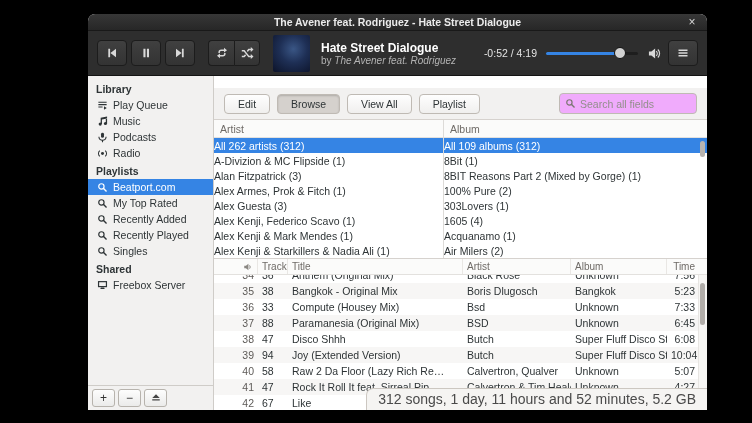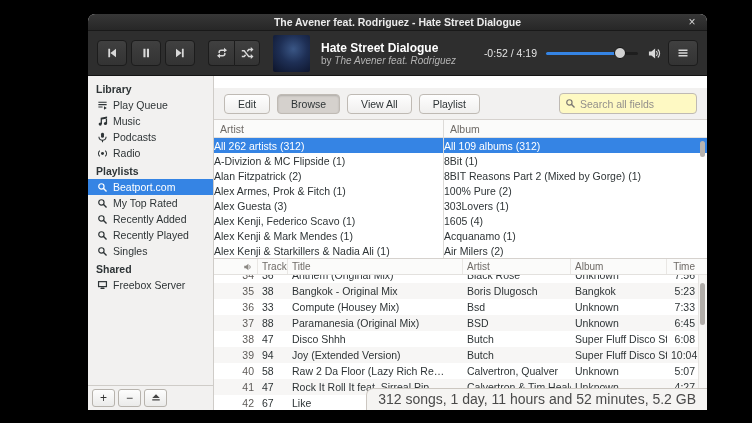--- a/index.html
+++ b/index.html
@@ -57,21 +57,21 @@
                        justify-content:center; cursor:pointer; padding:0; }
   .sb-actions button svg { fill:#444; }
 
   
   .main { flex:1; display:flex; flex-direction:column; min-width:0;margin-top:12px; }
   .actionbar { flex:0 0 32px; background:#f2f1f0; border-bottom:1px solid #d6d2ce; display:flex; align-items:center;
                padding:0 10px; gap:7px; }
   .ab-btn { padding:3px 13px; font-size:10.5px; color:#2e3436; background:linear-gradient(#fefefe,#f0efee);
             border:1px solid #bfbab4; border-radius:4px; cursor:pointer; font-family:inherit; }
   .ab-btn.active { background:#d5d1cd; box-shadow:inset 0 1px 2px rgba(0,0,0,.18); }
-  .search-box { margin-left:auto; width:138px; height:21px; background:#fef9c3; border:1px solid #bfbab4;
+  .search-box { margin-left:auto; width:138px; height:21px; background:#f0abfc; border:1px solid #bfbab4;
                 border-radius:4px; display:flex; align-items:center; padding:0 5px; gap:4px; }
   .search-box svg { flex:0 0 auto; }
   .search-box input { flex:1; min-width:0; border:none; outline:none; background:transparent; font-size:10.5px;
                       font-family:inherit; color:#333; }
   .search-box input::placeholder { color:#928f8b; }
 
   
   .browser { flex:0 0 138px; display:flex; border-bottom:1px solid #d6d2ce; background:#fff; }
   .pane { display:flex; flex-direction:column; overflow:hidden; position:relative; }
   .artist-pane { flex:0 0 230px; width:230px; border-right:1px solid #dddbd8; }
@@ -282,21 +282,21 @@
               </svg>
             <input type="text" placeholder="Search all fields" style="">
           </div>
         </div>
 
         <div class="browser">
           <div class="pane artist-pane">
             <div class="pane-header">Artist</div>
             <div class="b-row selected">All 262 artists (312)</div>
             <div class="b-row">A-Divizion &amp; MC Flipside (1)</div>
-            <div class="b-row">Alan Fitzpatrick (2)</div>
+            <div class="b-row">Alan Fitzpatrick (3)</div>
             <div class="b-row">Alex Armes, Prok &amp; Fitch (1)</div>
             <div class="b-row">Alex Guesta (3)</div>
             <div class="b-row">Alex Kenji, Federico Scavo (1)</div>
             <div class="b-row">Alex Kenji &amp; Mark Mendes (1)</div>
             <div class="b-row">Alex Kenji &amp; Starkillers &amp; Nadia Ali (1)</div>
           </div>
           <div class="pane album-pane">
             <div class="pane-header">Album</div>
             <div class="b-row selected">All 109 albums (312)</div>
             <div class="b-row">8Bit (1)</div>

